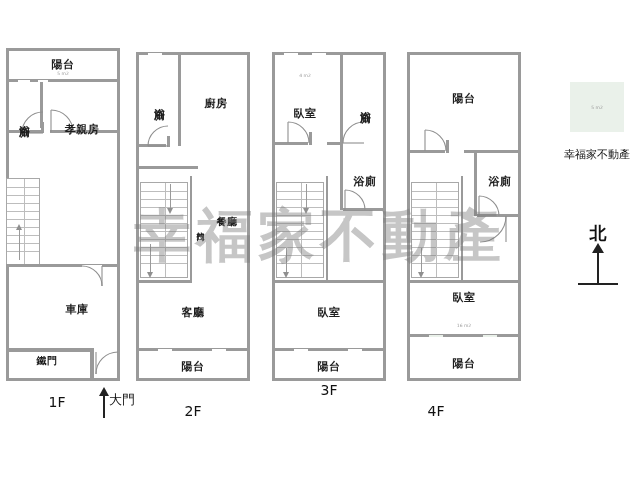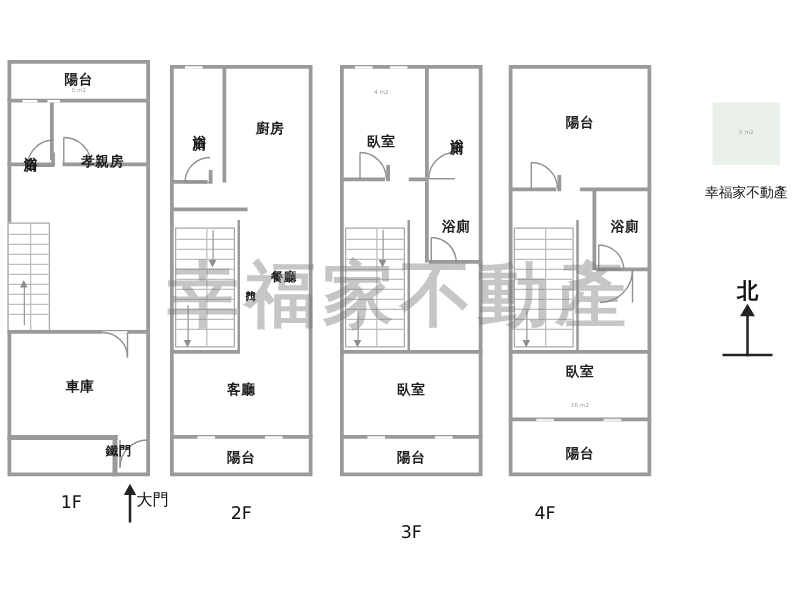--- a/index.html
+++ b/index.html
@@ -172,22 +172,22 @@
       <svg width="22" height="22">
           <path d="M0,22 A22,22 0 0 1 22,0"></path>
           <path d="M0,22 L0,0" stroke="#8f8f8f" stroke-width="1.5"></path>
         </svg>
     </div>
 
     <div class="room-label" style="left:63px;top:64px;">陽台</div>
     <div class="area-tag" style="left:63px;top:73px;">5 m2</div>
     <div class="room-label vert" style="left:23px;top:117px;">浴廁</div>
     <div class="room-label" style="left:82px;top:129px;">孝親房</div>
-    <div class="room-label" style="left:64px;top:309px;">車庫</div>
-    <div class="room-label" style="left:47px;top:361px;font-size:10px;margin-left:48px;">鐵門</div>
+    <div class="room-label" style="left:77px;top:309px;">車庫</div>
+    <div class="room-label" style="left:47px;top:361px;font-size:10px;">鐵門</div>
     <div class="floor-label" style="left:57px;top:402px;">1F</div>
   </div>
 
   <div class="arrowline" style="left:103px;top:394px;height:24px;width:2px;background:#222;"></div>
   <div class="arrowhead" style="left:99px;top:387px;border-left:5px solid transparent;border-right:5px solid transparent;border-bottom:9px solid #222;"></div>
   <div class="gate-label" style="left:109px;top:391px;">大門</div>
 
   <div class="floor">
     <div class="outline" style="left:136px;top:52px;width:114px;height:329px;"></div>
 
@@ -298,21 +298,21 @@
     <div class="wall" style="left:272px;top:348px;width:114px;height:3px;"></div>
     <div class="wall" style="left:294px;top:348.5px;width:14px;height:2px;background:#ffffff;"></div>
     <div class="wall" style="left:348px;top:348.5px;width:14px;height:2px;background:#ffffff;"></div>
 
     <div class="area-tag" style="left:305px;top:75px;">4 m2</div>
     <div class="room-label" style="left:305px;top:113px;">臥室</div>
     <div class="room-label vert" style="left:364px;top:103px;">浴廁</div>
     <div class="room-label" style="left:365px;top:181px;">浴廁</div>
     <div class="room-label" style="left:329px;top:312px;">臥室</div>
     <div class="room-label" style="left:329px;top:366px;">陽台</div>
-    <div class="floor-label" style="left:329px;top:426px;">3F</div>
+    <div class="floor-label" style="left:329px;top:390px;">3F</div>
   </div>
 
   <div class="floor">
     <div class="ext" style="left:409px;top:290px;width:110px;height:89px;"></div>
 
     <div class="outline" style="left:407px;top:52px;width:114px;height:329px;"></div>
 
     <div class="wall" style="left:407px;top:150px;width:38px;height:3px;"></div>
     <div class="wall" style="left:464px;top:150px;width:57px;height:3px;"></div>
     <div class="wall" style="left:446px;top:140px;width:3px;height:13px;"></div>

